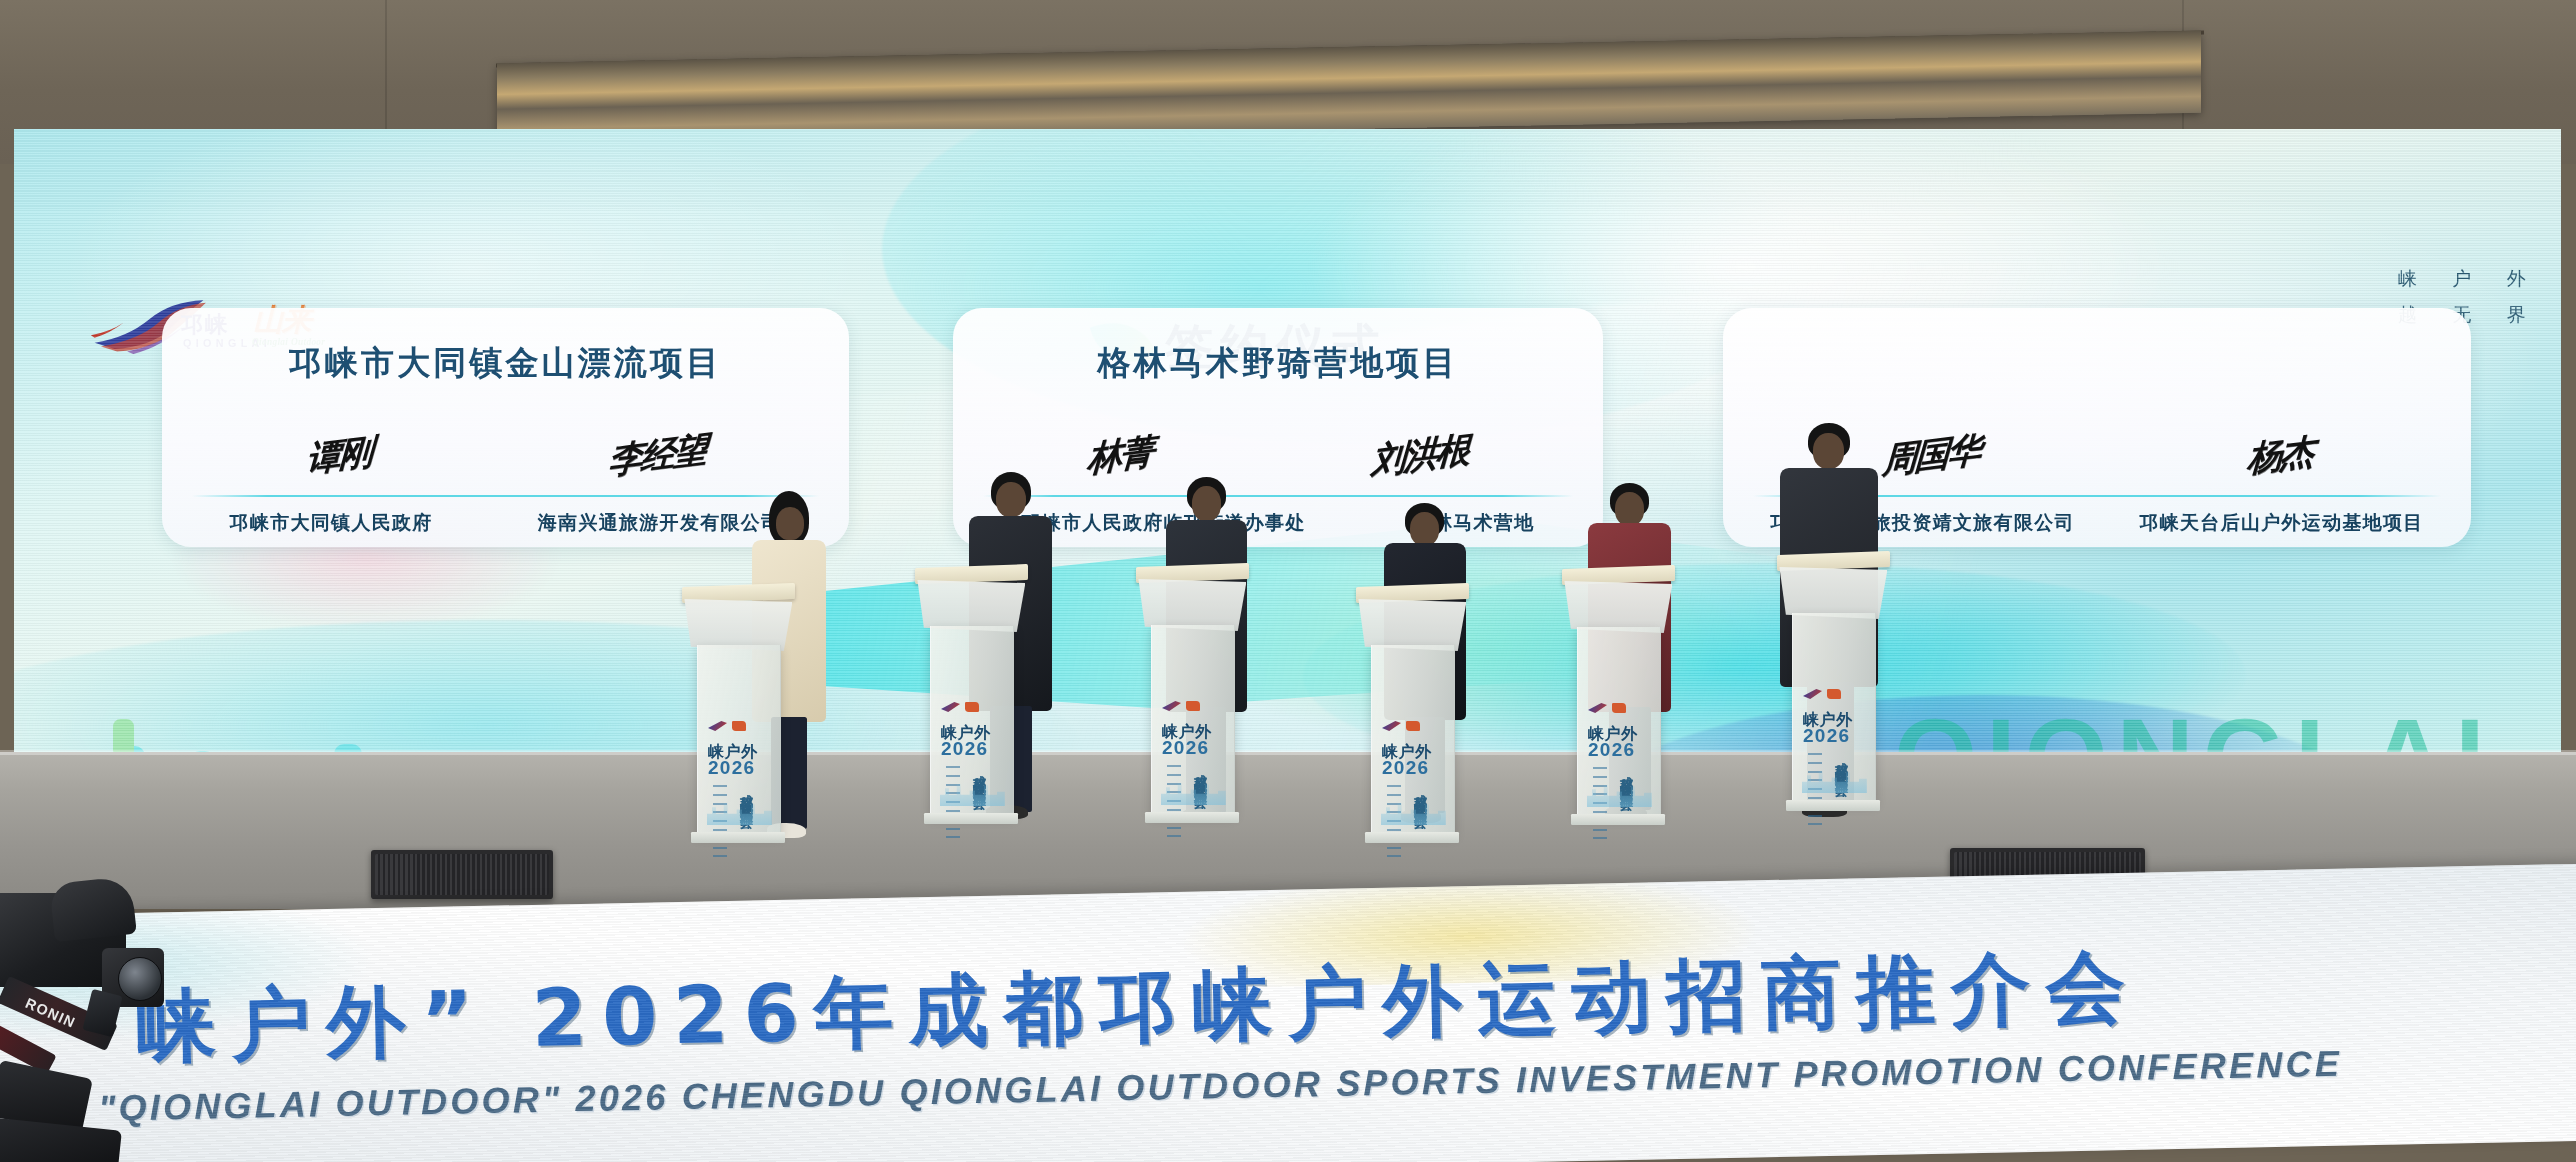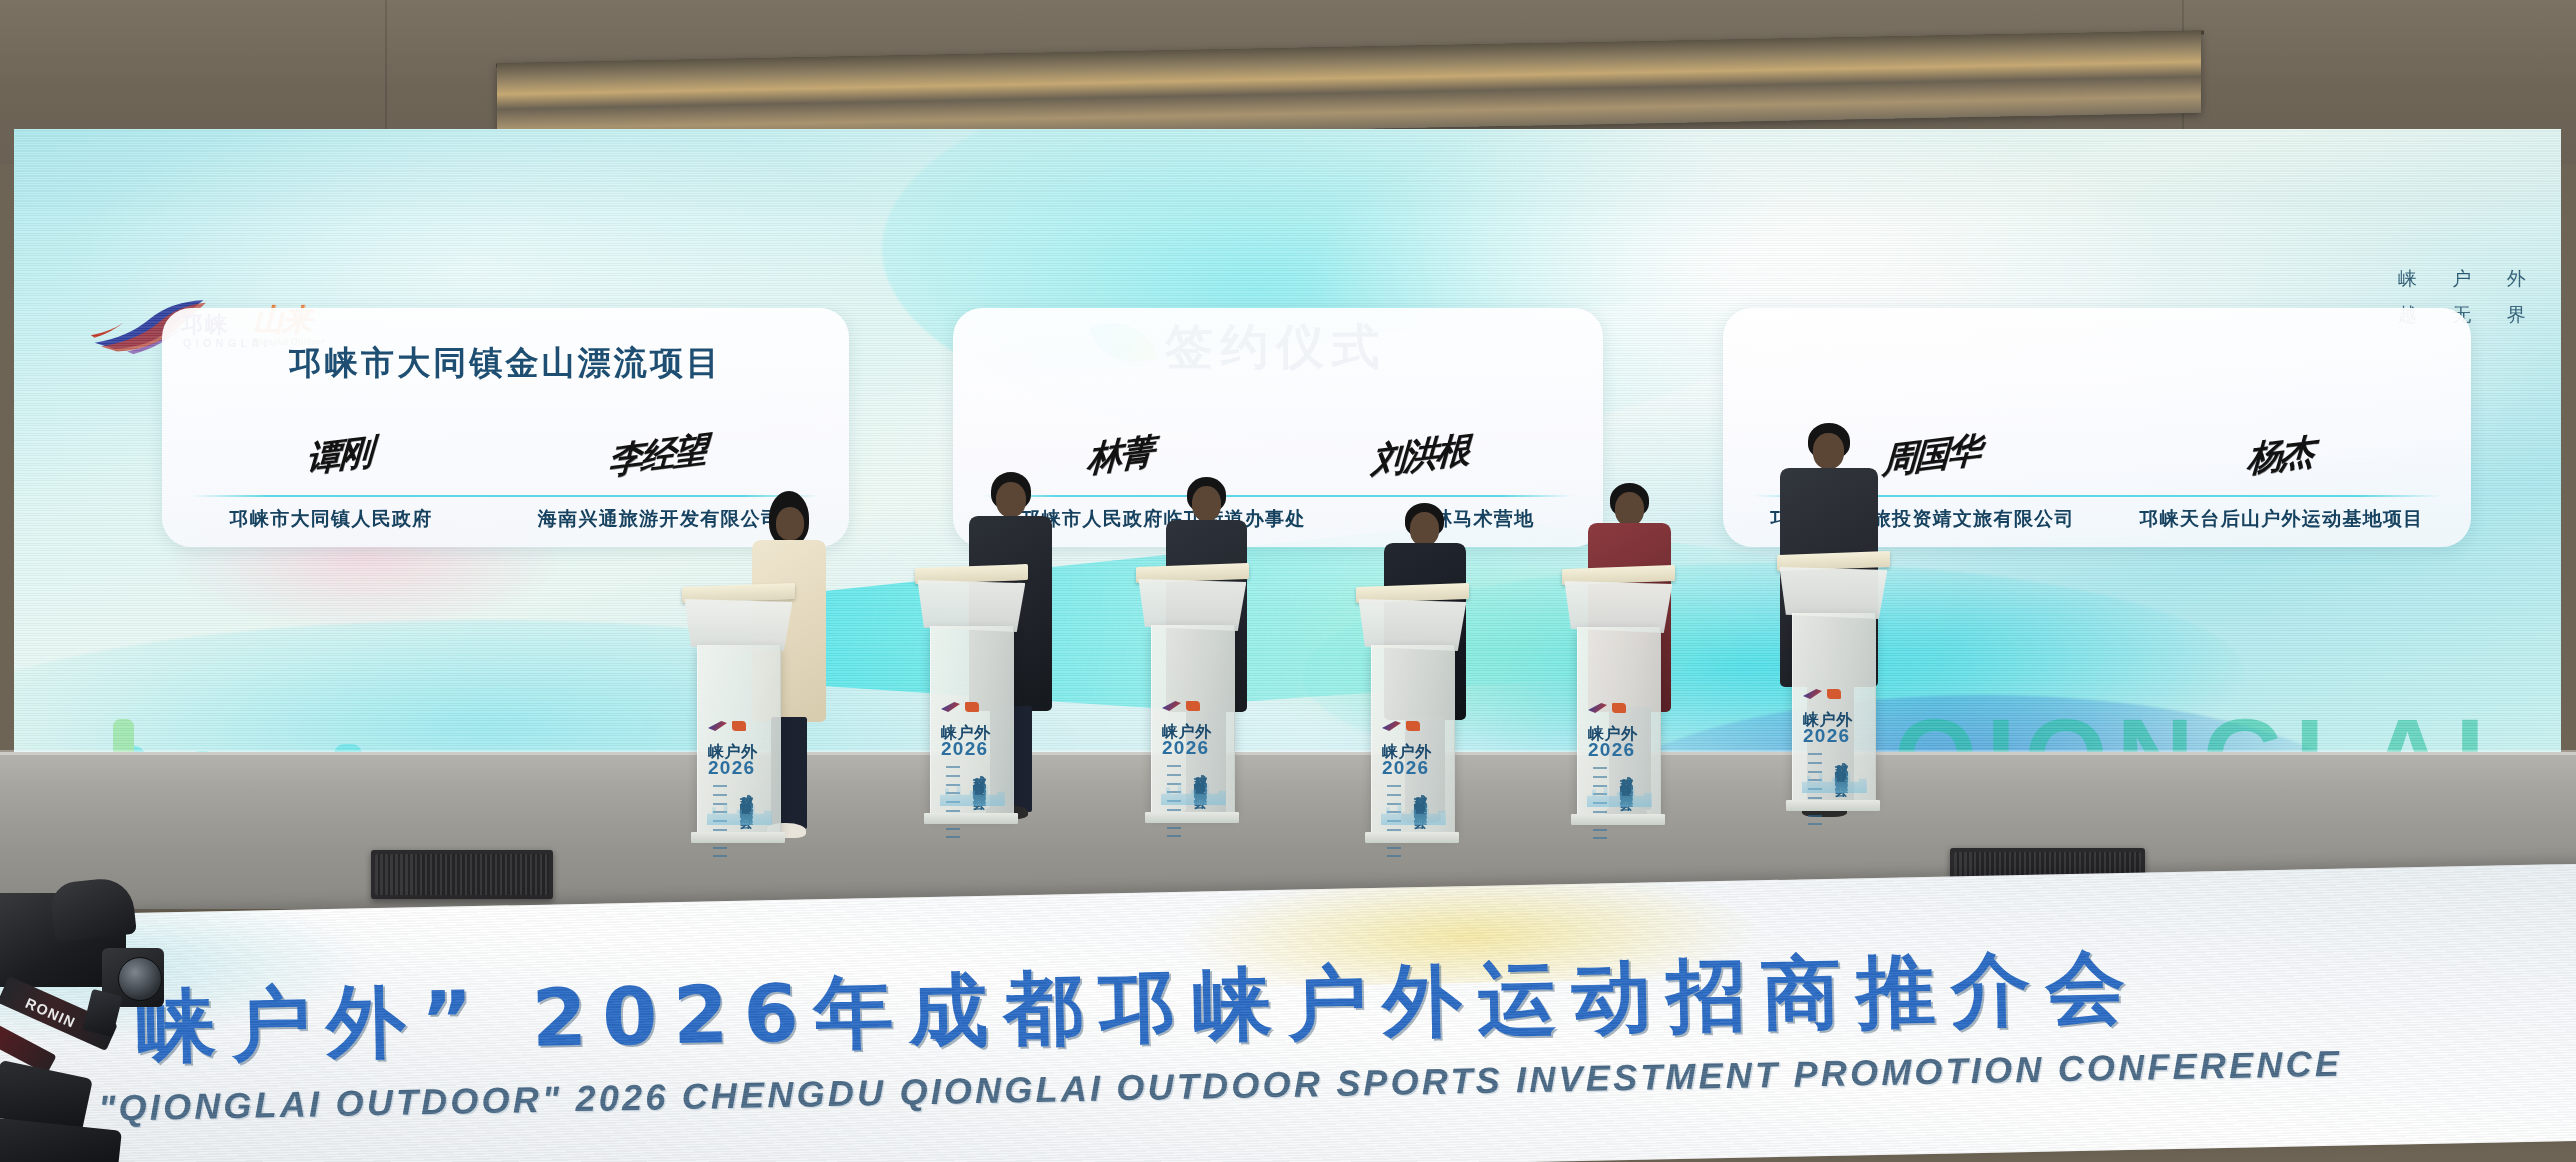--- a/index.html
+++ b/index.html
@@ -111,21 +111,21 @@
     transform:rotate(-7deg) skewX(-10deg);
     letter-spacing:-2.5px;
     text-shadow:0.6px 0.6px 0 rgba(0,0,0,.5);
   }
   .panel-rule{
     position:absolute;left:30px;right:30px;bottom:50px;height:1.9px;
     background:linear-gradient(90deg,rgba(120,225,235,0) 0%,rgba(86,214,228,.95) 12%,rgba(86,214,228,.95) 88%,rgba(120,225,235,0) 100%);
   }
   .party-row{
     position:absolute;left:15px;right:15px;bottom:6.3px;height:35px;
-    display:flex;justify-content:space-around;margin-top:25px;
+    display:flex;justify-content:space-around;align-items:center;margin-top:25px;
   }
   .party{
     font-size:19px;font-weight:700;color:#17425f;letter-spacing:1.3px;
     font-family:"DejaVu Sans",sans-serif;white-space:nowrap;
   }
 
   
   .led-title{
     position:absolute;left:1151px;top:186px;
     font-size:48px;font-weight:700;letter-spacing:7.5px;color:#1c5a7e;
@@ -427,20 +427,21 @@
       <span class="sig">李经望</span>
     </div>
     <div class="panel-rule"></div>
     <div class="party-row">
       <span class="party">邛崃市大同镇人民政府</span>
       <span class="party">海南兴通旅游开发有限公司</span>
     </div>
   </div>
 
   <div class="panel p2">
+    <div class="panel-title">格林马术野骑营地项目</div>
     <div class="sig-row">
       <span class="sig">林菁</span>
       <span class="sig">刘洪根</span>
     </div>
     <div class="panel-rule"></div>
     <div class="party-row">
       <span class="party">邛崃市人民政府临邛街道办事处</span>
       <span class="party">格林马术营地</span>
     </div>
   </div>

